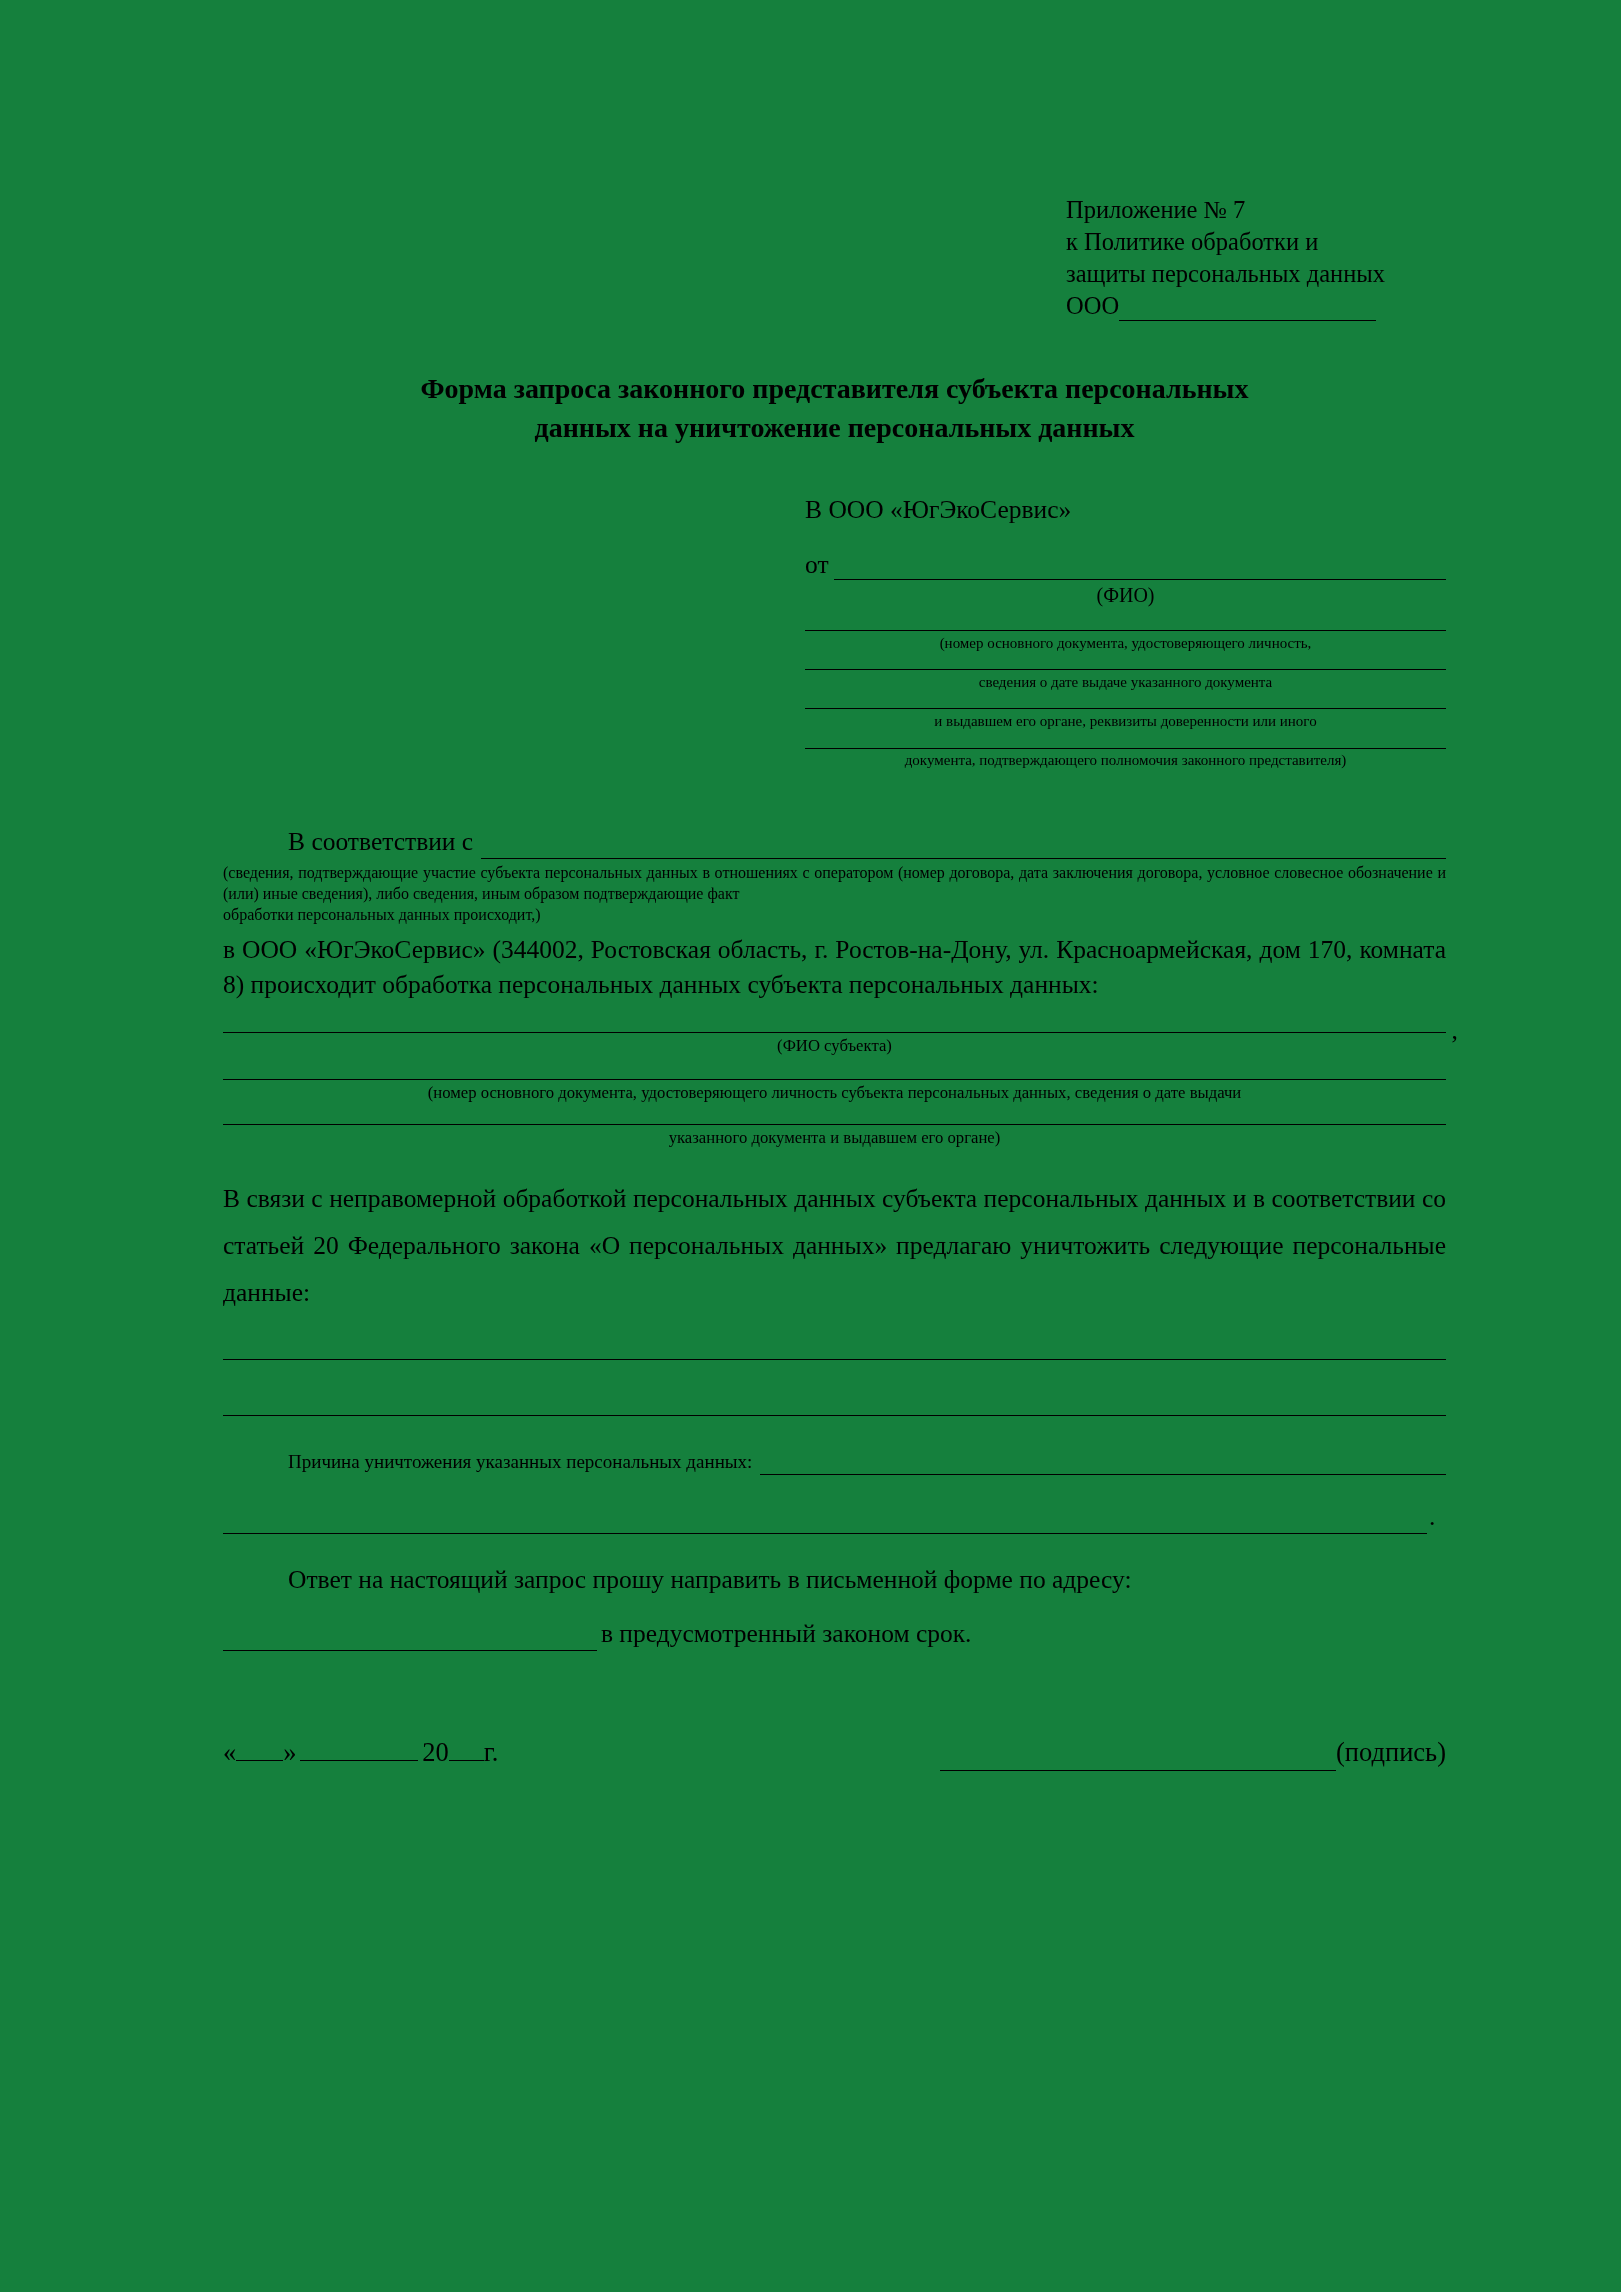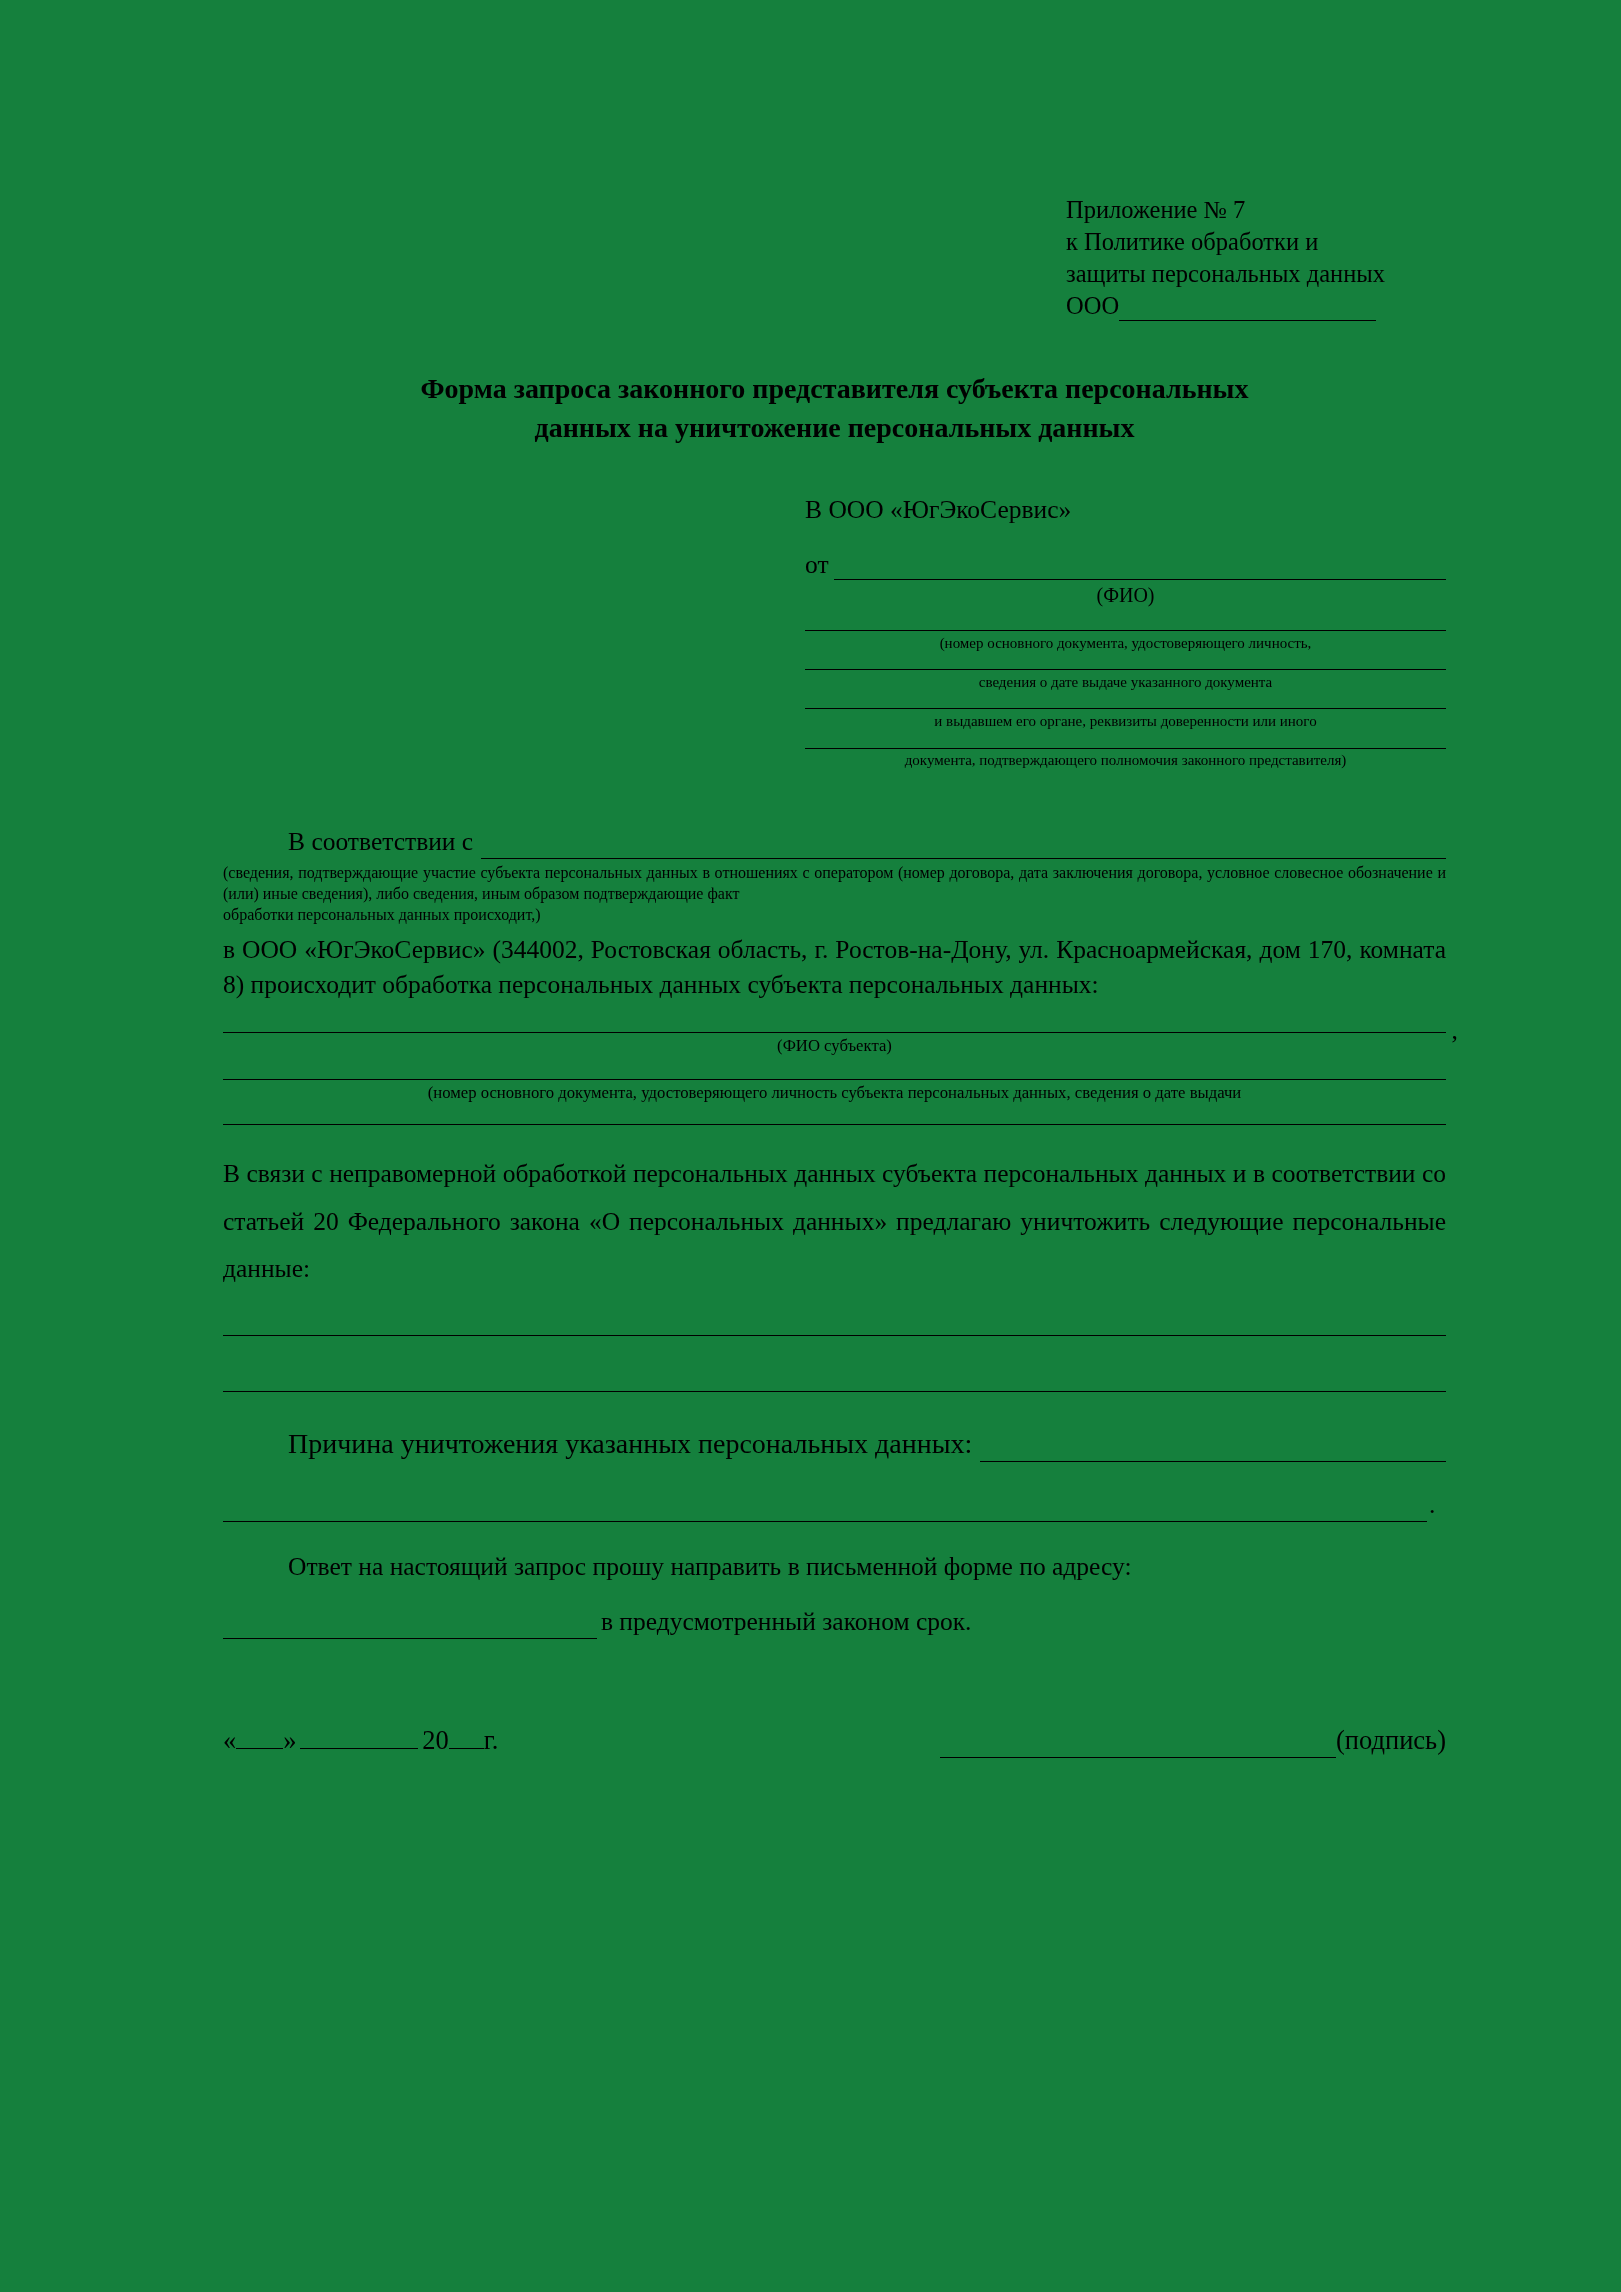--- a/index.html
+++ b/index.html
@@ -141,21 +141,21 @@
   .blank-line {
     border-bottom: 1.6px solid #000;
     height: 0;
     margin-top: 43px;
   }
 
   .reason {
     display: flex;
     align-items: flex-end;
     margin-top: 33px;
-    font-size: 28px;
+    font-size: 19px;
   }
   .reason .lbl { white-space: nowrap; margin-left: 65px; margin-right: 7.8px; }
   .reason .fill { flex: 1; border-bottom: 1.6px solid #000; height: 19.6px; }
 
   .reason2 {
     display: flex;
     align-items: flex-end;
     margin-top: 25.5px;
     font-size: 25.5px;
   }
@@ -275,20 +275,21 @@
 
       <div class="line-full">
         <span class="tail">,</span>
       </div>
       <div class="cap-ctr">(ФИО субъекта)</div>
 
       <div class="line-full" style="margin-top:21.6px"></div>
       <div class="cap-ctr">(номер основного документа, удостоверяющего личность субъекта персональных данных, сведения о дате выдачи</div>
 
       <div class="line-full" style="margin-top:19.6px"></div>
+      <div class="cap-ctr">указанного документа и выдавшем его органе)</div>
 
       <div class="para2">В связи с неправомерной обработкой персональных данных субъекта персональных данных и в соответствии со статьей 20 Федерального закона «О персональных данных» предлагаю уничтожить следующие персональные данные:</div>
 
       <div class="blank-line"></div>
       <div class="blank-line" style="margin-top:55px"></div>
 
       <div class="reason">
         <span class="lbl">Причина уничтожения указанных персональных данных:</span>
         <span class="fill"></span>
       </div>

